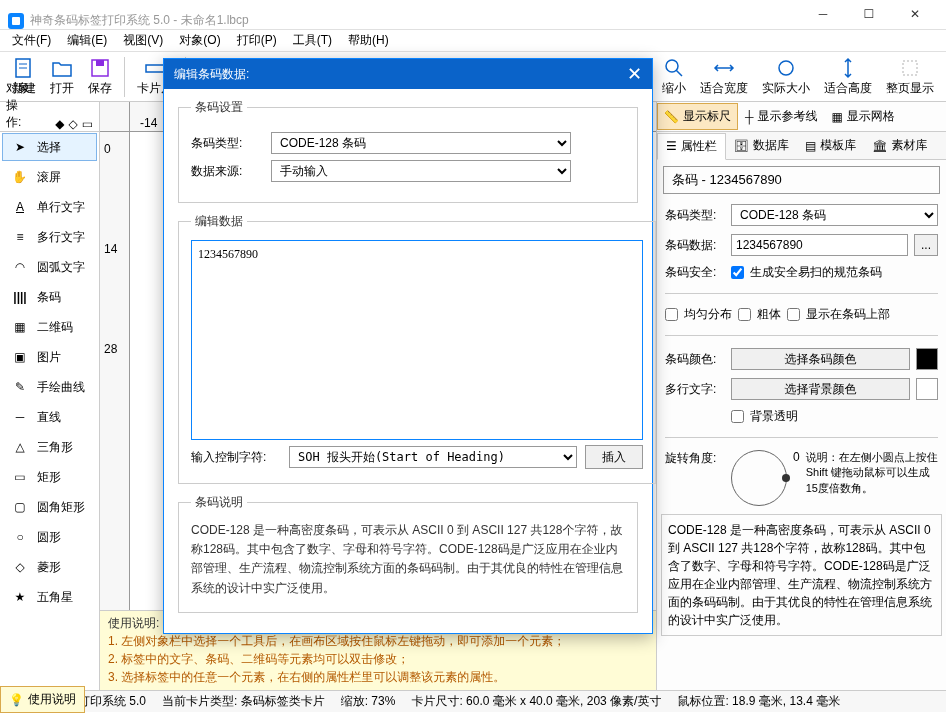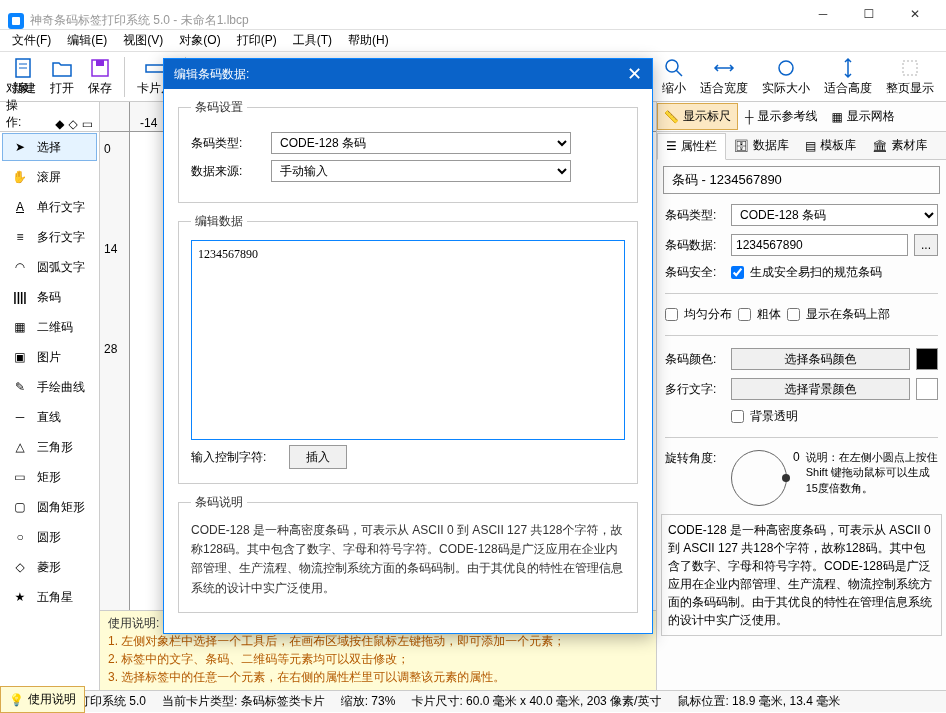--- a/index.html
+++ b/index.html
@@ -425,20 +425,21 @@
       <div class="fld-row">
         <span class="fld-label">数据来源:</span>
         <select class="fld-select"><option>手动输入</option></select>
       </div>
     </fieldset>
     <fieldset>
       <legend>编辑数据</legend>
       <textarea class="edit-area" style="">1234567890</textarea>
       <div class="ctrl-row">
         <span class="fld-label" style="width:90px">输入控制字符:</span>
+        <select class="fld-select" style="flex:1;font-family:monospace"><option>SOH  报头开始(Start of Heading)</option></select>
         <button class="btn">插入</button>
       </div>
     </fieldset>
     <fieldset>
       <legend>条码说明</legend>
       <div class="desc-text">CODE-128 是一种高密度条码，可表示从 ASCII 0 到 ASCII 127 共128个字符，故称128码。其中包含了数字、字母和符号字符。CODE-128码是广泛应用在企业内部管理、生产流程、物流控制系统方面的条码码制。由于其优良的特性在管理信息系统的设计中实广泛使用。</div>
     </fieldset>
   </div>
 </div>
 

